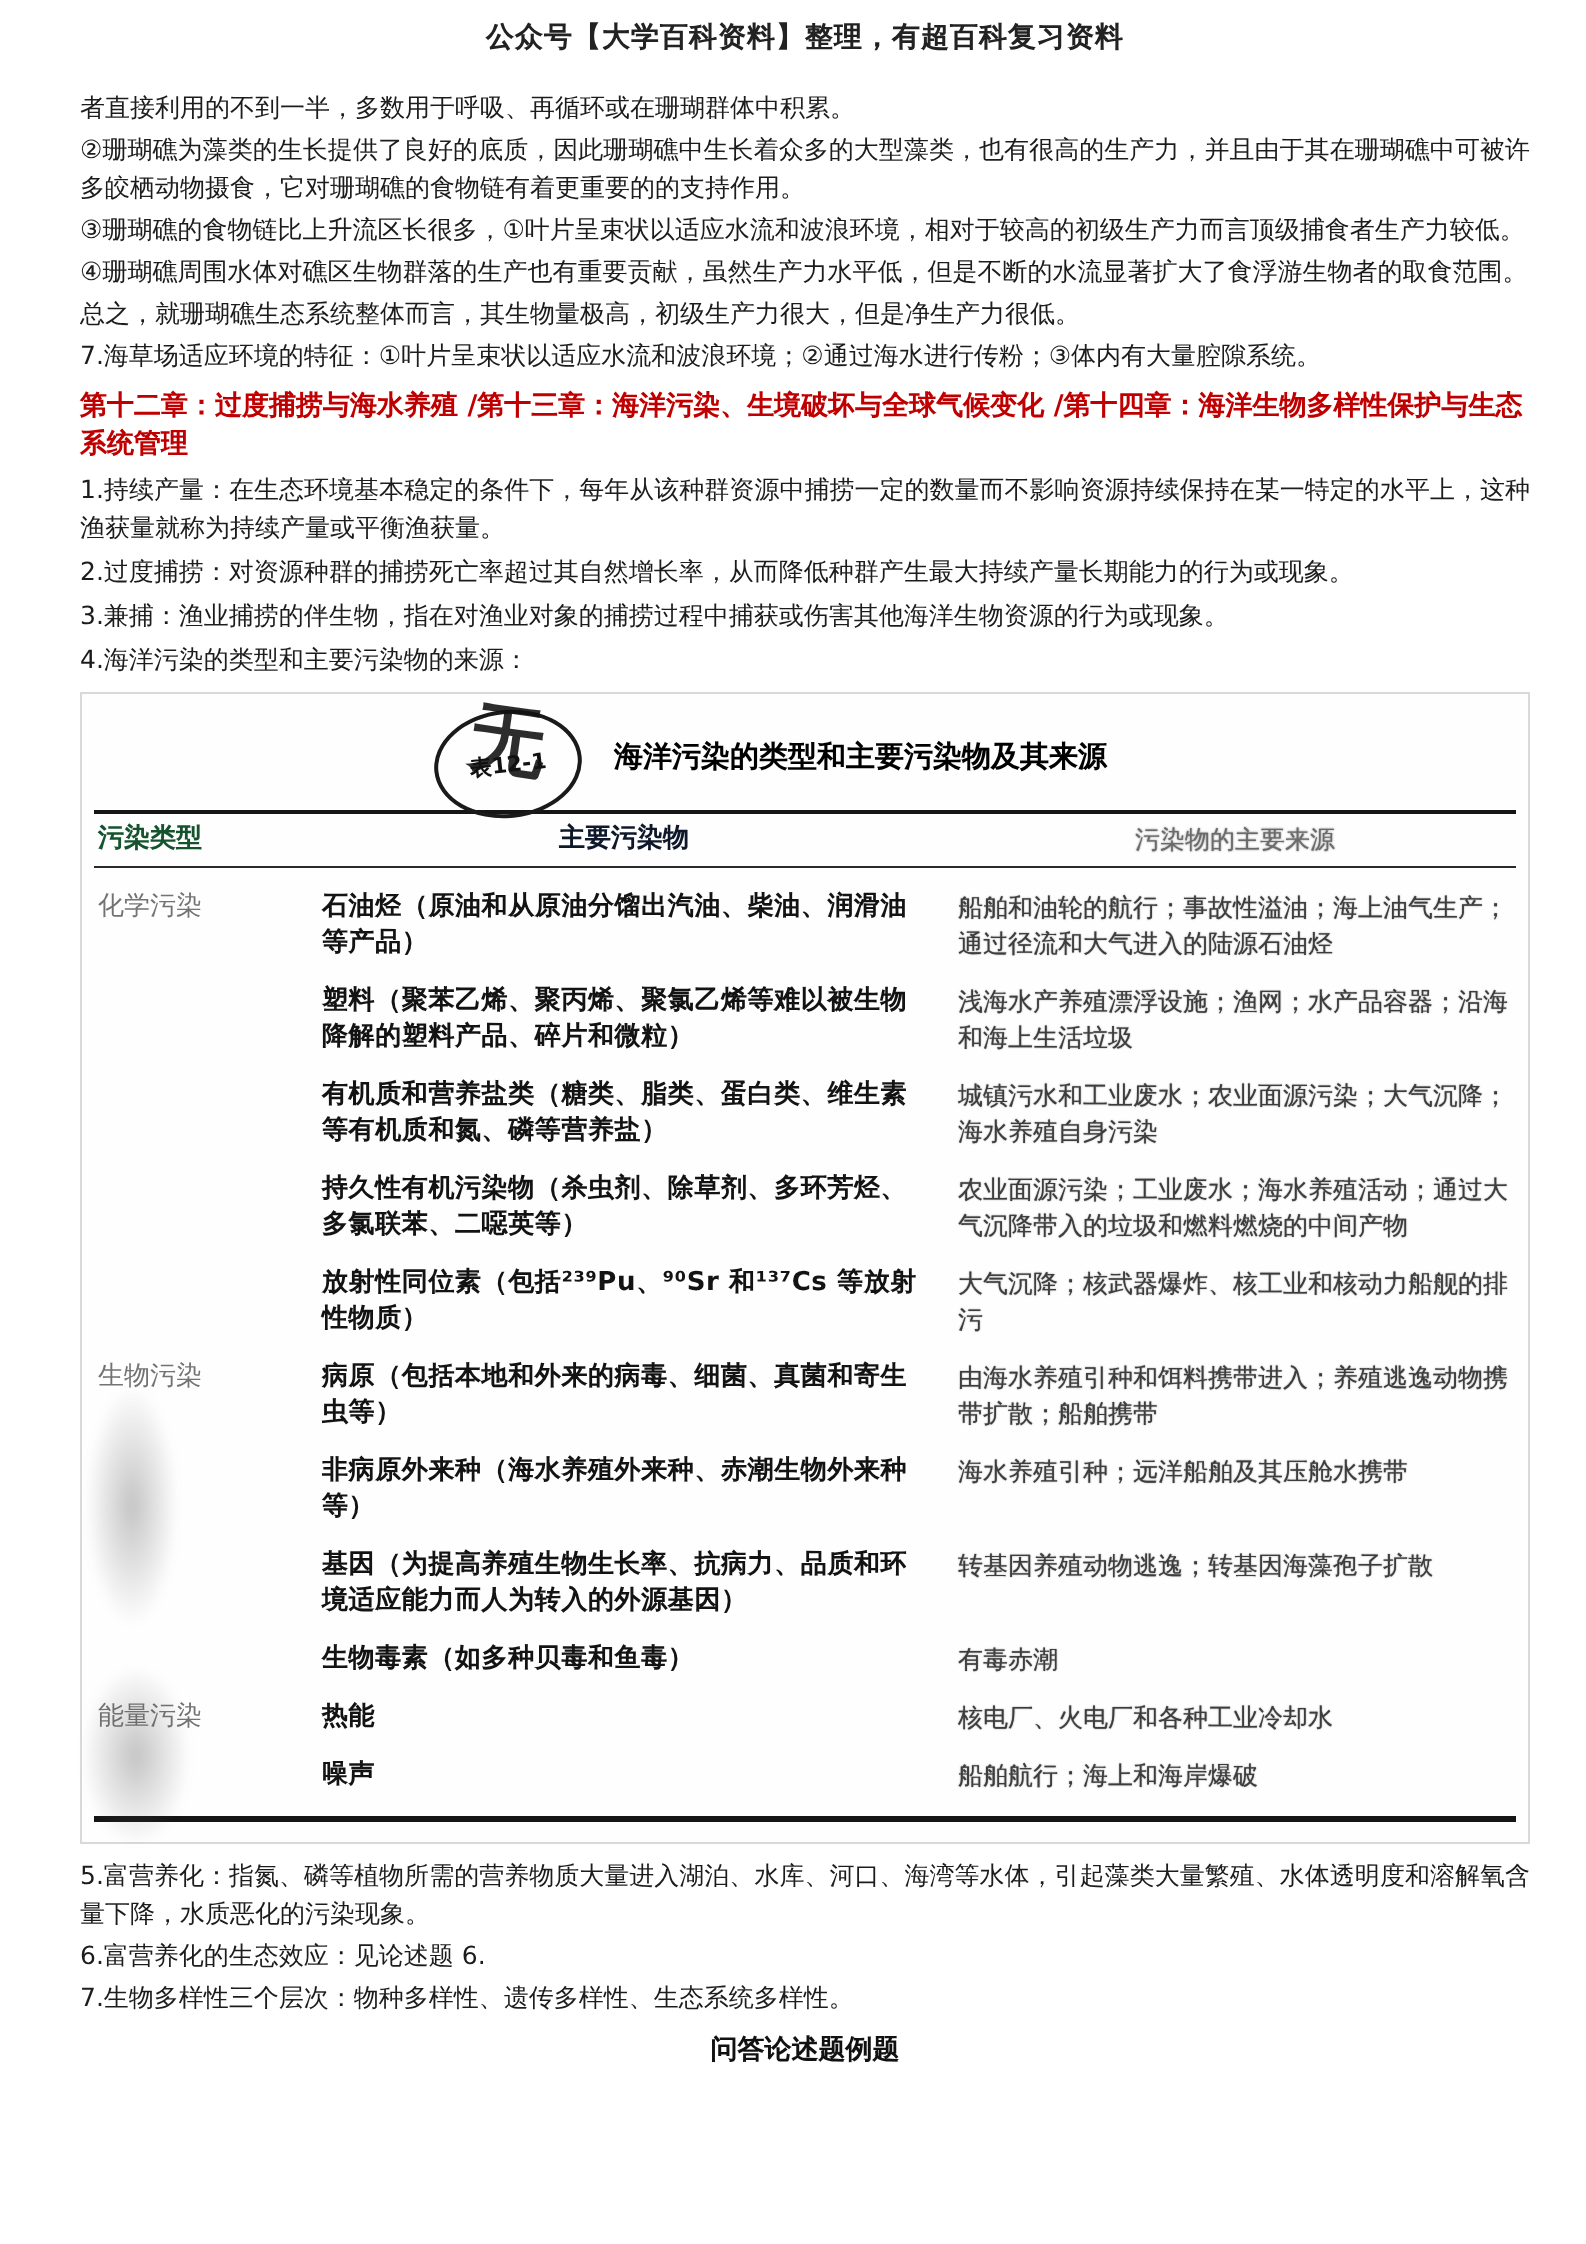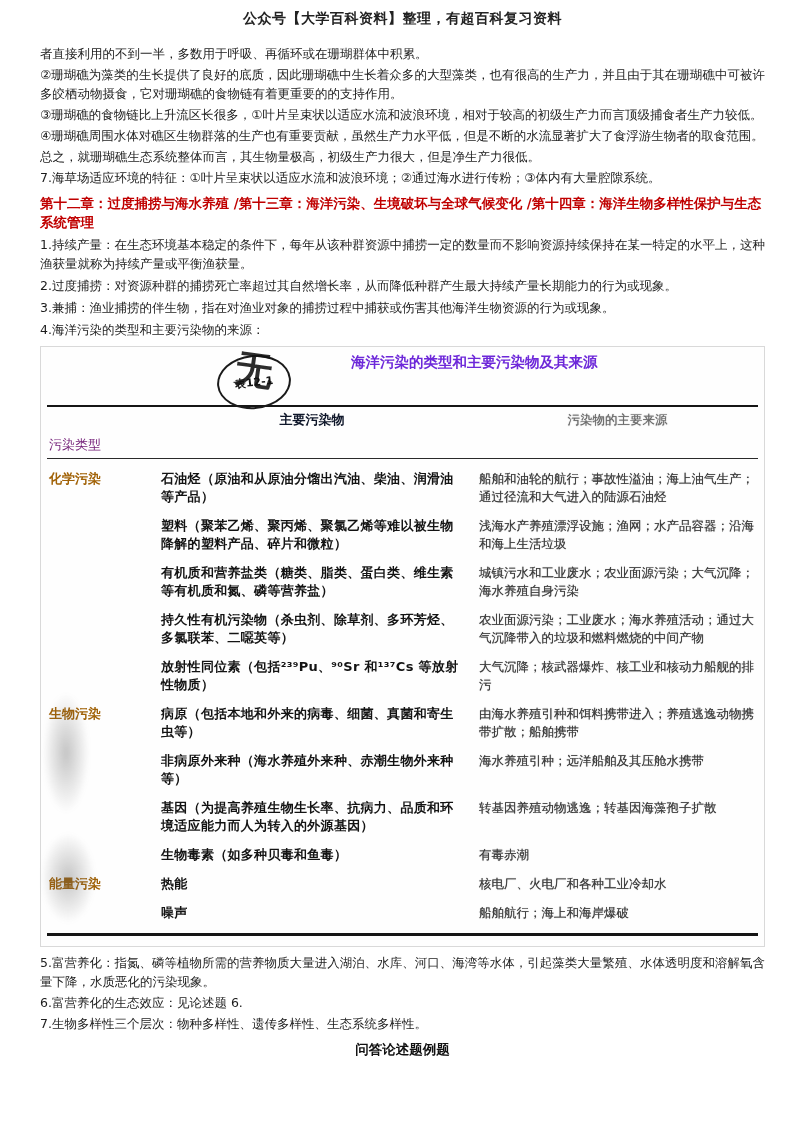--- a/index.html
+++ b/index.html
@@ -33,34 +33,34 @@
     transform:rotate(-6deg);
     display:flex;align-items:center;justify-content:center;
     font-size:11px;font-weight:bold;color:#111;
   }
   .scribble{
     position:absolute;left:186px;top:-2px;font-size:38px;font-weight:bold;
     color:#111;opacity:.88;transform:rotate(8deg);line-height:1;
     pointer-events:none;
   }
   .scan-title{
-    position:absolute;left:258px;top:0;font-size:14.5px;font-weight:bold;color:#6d28d9;margin-left:44px;
+    position:absolute;left:258px;top:16px;font-size:14.5px;font-weight:bold;color:#000000;
   }
   .rule-heavy{border-top:2px solid #151515;margin:0 -2px;}
   .rule-thin{border-top:1.5px solid #2a2a2a;margin:0 -2px;}
   .trow{
     display:grid;grid-template-columns:96px 302px 1fr;column-gap:16px;
     margin:11px 0;
   }
   .thead-row{margin:4px 0;}
   .tcell{line-height:18px;}
-  .cat{font-weight:bold;color:#a16207;font-size:13px;}
+  .cat{font-weight:normal;color:#737373;font-size:13px;}
   .pol{font-weight:bold;color:#131313;font-size:13px;letter-spacing:0.3px;}
   .src{color:#3d3d3d;font-size:12.5px;text-shadow:0 0 0.7px rgba(60,60,60,.8);}
-  .col-h1{font-weight:normal;color:#701a75;font-size:13px;margin-top:25px;}
+  .col-h1{font-weight:bold;color:#14532d;font-size:13px;}
   .col-h2{font-weight:bold;color:#0f172a;font-size:13px;text-align:center;}
   .col-h3{color:#6a6a6a;font-size:12.5px;text-align:center;text-shadow:0 0 1px rgba(90,90,90,.9);}
   .bottom-rule{border-top:3px solid #151515;margin:6px -2px 0 -2px;}
   .smudge{
     position:absolute;border-radius:50%;
     background:radial-gradient(closest-side,rgba(90,90,90,.35),rgba(120,120,120,0));
     filter:blur(2px);pointer-events:none;
   }
   .smudge.s1{left:-6px;top:340px;width:46px;height:120px;}
   .smudge.s2{left:-8px;top:480px;width:54px;height:90px;}

